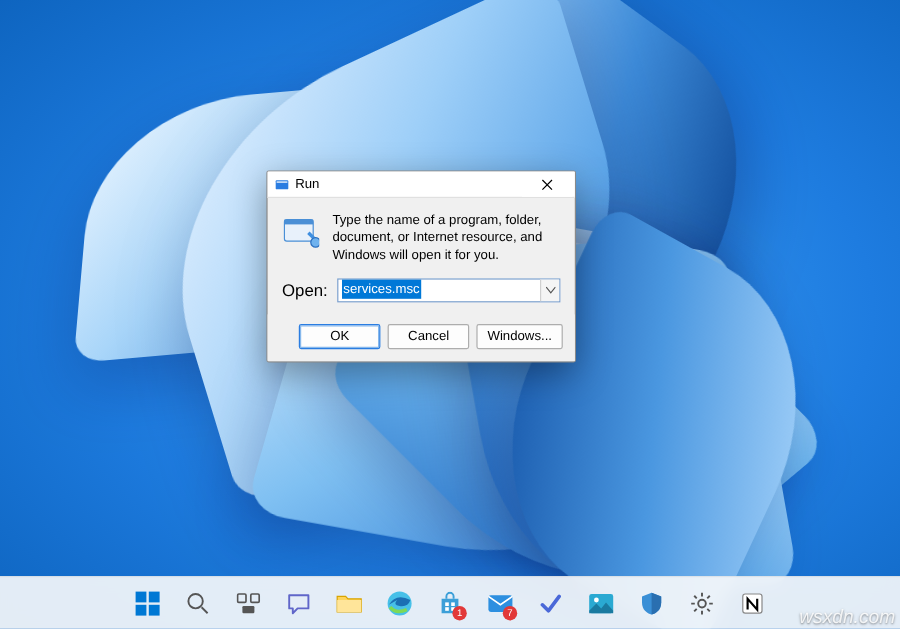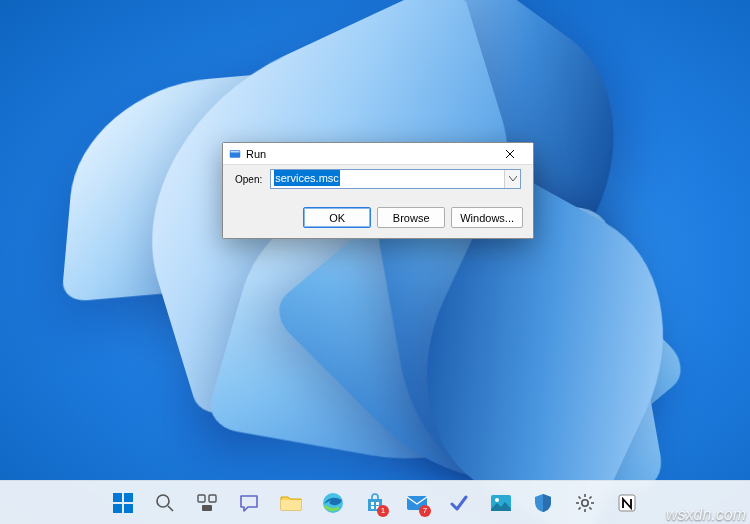--- a/index.html
+++ b/index.html
@@ -29,21 +29,21 @@
     .petal.p4 { width: 300px; height: 240px; background: linear-gradient(155deg,#bde0fd 0%,#58a4e6 50%,#175ab3 100%); top:230px; left:370px; transform: rotate(80deg) skewX(-4deg); filter: drop-shadow(0 14px 22px rgba(0,0,60,.22));}
     .petal.p5 { width: 290px; height: 230px; background: linear-gradient(160deg,#aed8fc 0%,#4a97e0 50%,#1150a4 100%); top:240px; left:400px; transform: rotate(115deg) skewX(-4deg); filter: drop-shadow(0 12px 20px rgba(0,0,60,.2));}
     .petal.p6 { width: 280px; height: 220px; background: linear-gradient(165deg,#9ed0fb 0%,#3d8bd9 50%,#0c4694 100%); top:50px; left:360px; transform: rotate(-60deg) skewX(-6deg); filter: drop-shadow(0 18px 26px rgba(0,0,60,.25));}
     .petal.p7 { width: 260px; height: 210px; background: linear-gradient(130deg,#eef7ff 0%,#a8d5f9 45%,#4a97e0 100%); top:80px; left:70px; transform: rotate(-5deg) skewX(-10deg); filter: drop-shadow(0 20px 28px rgba(0,0,60,.22));}
 
     
     .run-dialog {
       position: absolute;
       top: 142px;
       left: 222px;
-      width: 312px;
+      width: 258px;
       background: #f0f0f0;
       border: 1px solid #8a8a8a;
       border-radius: 2px;
       box-shadow: 0 8px 28px rgba(0,0,0,.35);
       font-size: 11px;
     }
     .titlebar {
       height: 22px;
       background: #fff;
       display: flex;
@@ -64,21 +64,21 @@
     }
     .body .appicon {
       width: 32px; height: 32px; flex-shrink: 0;
       display:flex; align-items:center; justify-content:center;
     }
     .desc { font-size: 11px; line-height: 1.3; color:#000; }
     .open-row {
       display:flex; align-items:center; gap:8px;
       padding: 4px 12px 10px 12px;
     }
-    .open-label { font-size: 10px; }
+    .open-label { font-size: 14px; }
     .combo {
       flex:1; height: 20px; border:1px solid #7a9fcc; background:#fff; position:relative;
       display:flex; align-items:center;
     }
     .combo .val {
       flex:1; height:100%; display:flex; align-items:flex-start; padding:0 3px;
     }
     .combo .val span{
       background:#0078d7; color:#fff; padding:0 1px; font-size:11px; line-height:16px;
     }
@@ -147,37 +147,48 @@
           <rect x="1" y="3" width="14" height="10" rx="1" fill="#2b7de1"></rect>
           <rect x="2" y="4" width="12" height="2" fill="#fff" opacity=".7"></rect>
         </svg>
     </span>
     <span class="title">Run</span>
     <div class="close">
       <svg width="10" height="10" viewBox="0 0 10 10">
           <path d="M1 1 L9 9 M9 1 L1 9" stroke="#000" stroke-width="1"></path>
         </svg>
     </div>
+  </div>
+  <div class="body">
+    <div class="appicon">
+      <svg width="30" height="28" viewBox="0 0 30 28">
+        <rect x="1" y="4" width="24" height="18" rx="2" fill="#e8f1fb" stroke="#4a8fd6"></rect>
+        <rect x="1" y="4" width="24" height="4" fill="#4a8fd6"></rect>
+        <path d="M20 16 l8 8 l2 -2 l-8 -8 z" fill="#3f8fe0"></path>
+        <circle cx="27" cy="23" r="4" fill="#6fb2ee" stroke="#2a6fc0"></circle>
+      </svg>
+    </div>
+    <div class="desc">Type the name of a program, folder, document, or Internet resource, and Windows will open it for you.</div>
   </div>
   <div class="open-row">
     <span class="open-label">Open:</span>
     <div class="combo">
       <div class="val">
           <span>services.msc</span>
         </div>
       <div class="arrow">
         <svg width="8" height="6" viewBox="0 0 8 6">
             <path d="M0 0 L4 5 L8 0" stroke="#555" fill="none" stroke-width="1"></path>
           </svg>
       </div>
     </div>
   </div>
   <div class="btnrow">
     <div class="btn ok">OK</div>
-    <div class="btn">Browse</div>
+    <div class="btn">Cancel</div>
     <div class="btn">Windows...</div>
   </div>
 </div>
 
 <div class="taskbar">
   <div class="taskbar-center">
     <div class="tb" title="Start">
       <svg width="22" height="22" viewBox="0 0 22 22">
         <rect x="1" y="1" width="9" height="9" fill="#0078d4"></rect>
           <rect x="12" y="1" width="9" height="9" fill="#0078d4"></rect>

